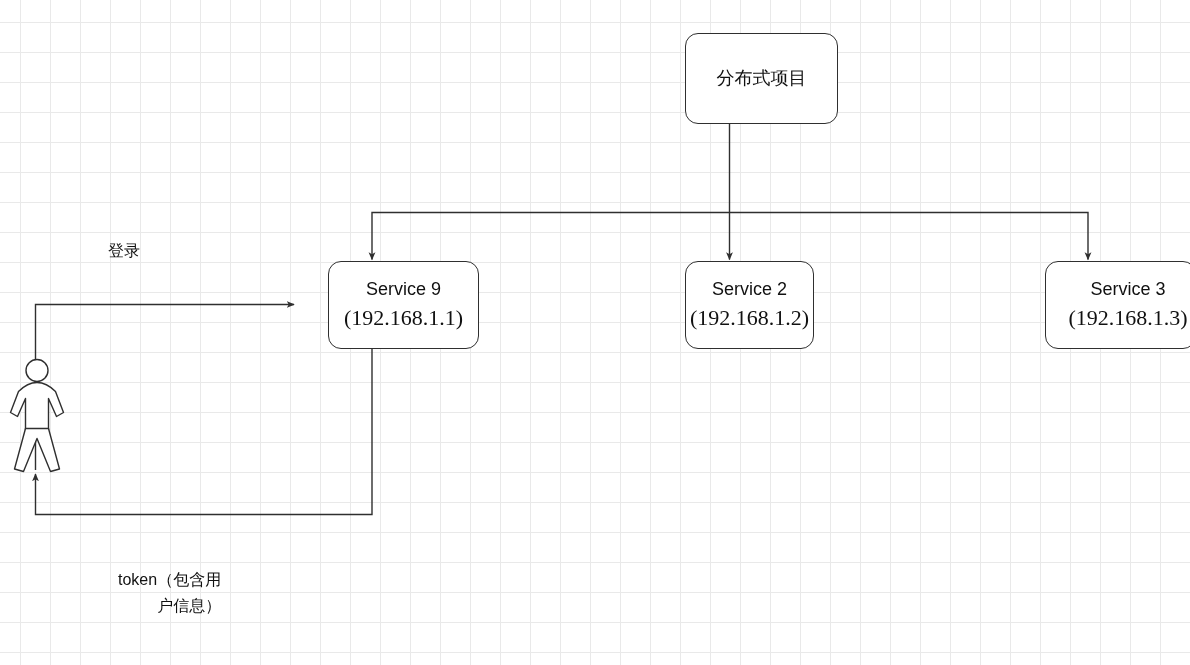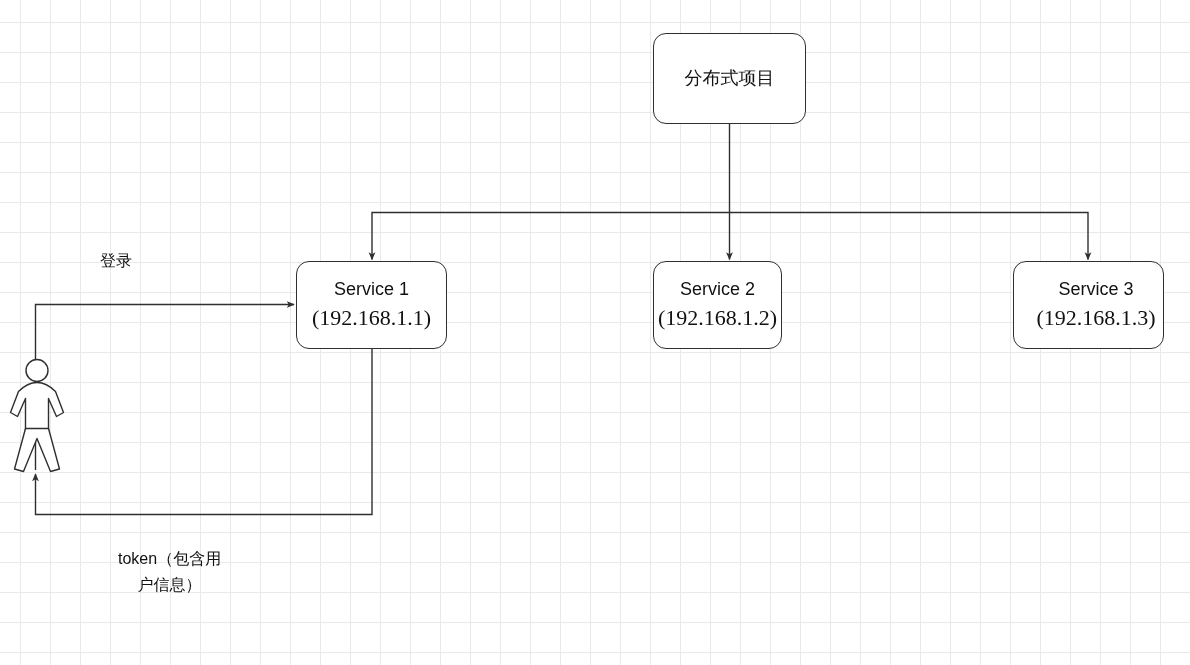--- a/index.html
+++ b/index.html
@@ -36,20 +36,21 @@
     border-radius: 13px;
     background: #ffffff;
     display: flex;
     flex-direction: column;
     align-items: center;
     justify-content: center;
     color: #111111;
     line-height: 1.42;
     text-align: center;
     z-index: 2;
+    margin-left: 32px;
   }
   .node .line1 {
     font-size: 18px;
     white-space: nowrap;
   }
   .node .line2 {
     font-size: 22px;
     white-space: nowrap;
     font-family: Liberation Serif, serif;
   }
@@ -97,21 +98,21 @@
     <g fill="none" stroke="#2f2f2f" stroke-width="1.4">
       <path d="M372,349 L372,514.5 L35.5,514.5 L35.5,474" marker-end="url(#arrow)"></path>
     </g>
   </svg>
 
   <div class="node single" style="left:653px; top:33px; width:153px; height:91px;">
     <div class="line1">分布式项目</div>
   </div>
 
   <div class="node" style="left:296px; top:261px; width:151px; height:88px;">
-    <div class="line1">Service 1</div>
+    <div class="line1">Service 9</div>
     <div class="line2">(192.168.1.1)</div>
   </div>
 
   <div class="node" style="left:653px; top:261px; width:129px; height:88px;">
     <div class="line1">Service 2</div>
     <div class="line2">(192.168.1.2)</div>
   </div>
 
   <div class="node" style="left:1013px; top:261px; width:151px; height:88px;padding-left:15px;">
     <div class="line1">Service 3</div>
@@ -127,18 +128,18 @@
                  L2.5,54.5 L9.5,58.5 L17.5,40.5
                  L17.5,72 L40.5,72 L40.5,40.5
                  L48.5,58.5 L55.5,54.5 L47.5,33.5
                  C44.5,30.5 38,24.5 29,24.5 Z"></path>
         <path d="M17.5,70.5 L6.5,111 L15.5,113.5 L29,80.5
                  L42.5,113.5 L51.5,111 L40.5,70.5 Z"></path>
       </g>
     </svg>
   </div>
 
-  <div class="free-label" style="left:100px; top:238px;margin-top:10px;">登录</div>
+  <div class="free-label" style="left:108px; top:238px;">登录</div>
 
-  <div class="free-label centered" style="left:118px; top:546px;">token（包含用
+  <div class="free-label centered" style="left:118px; top:567px;text-align:right;">token（包含用
 户信息）</div>
 
 </div>
 
 </body></html>

